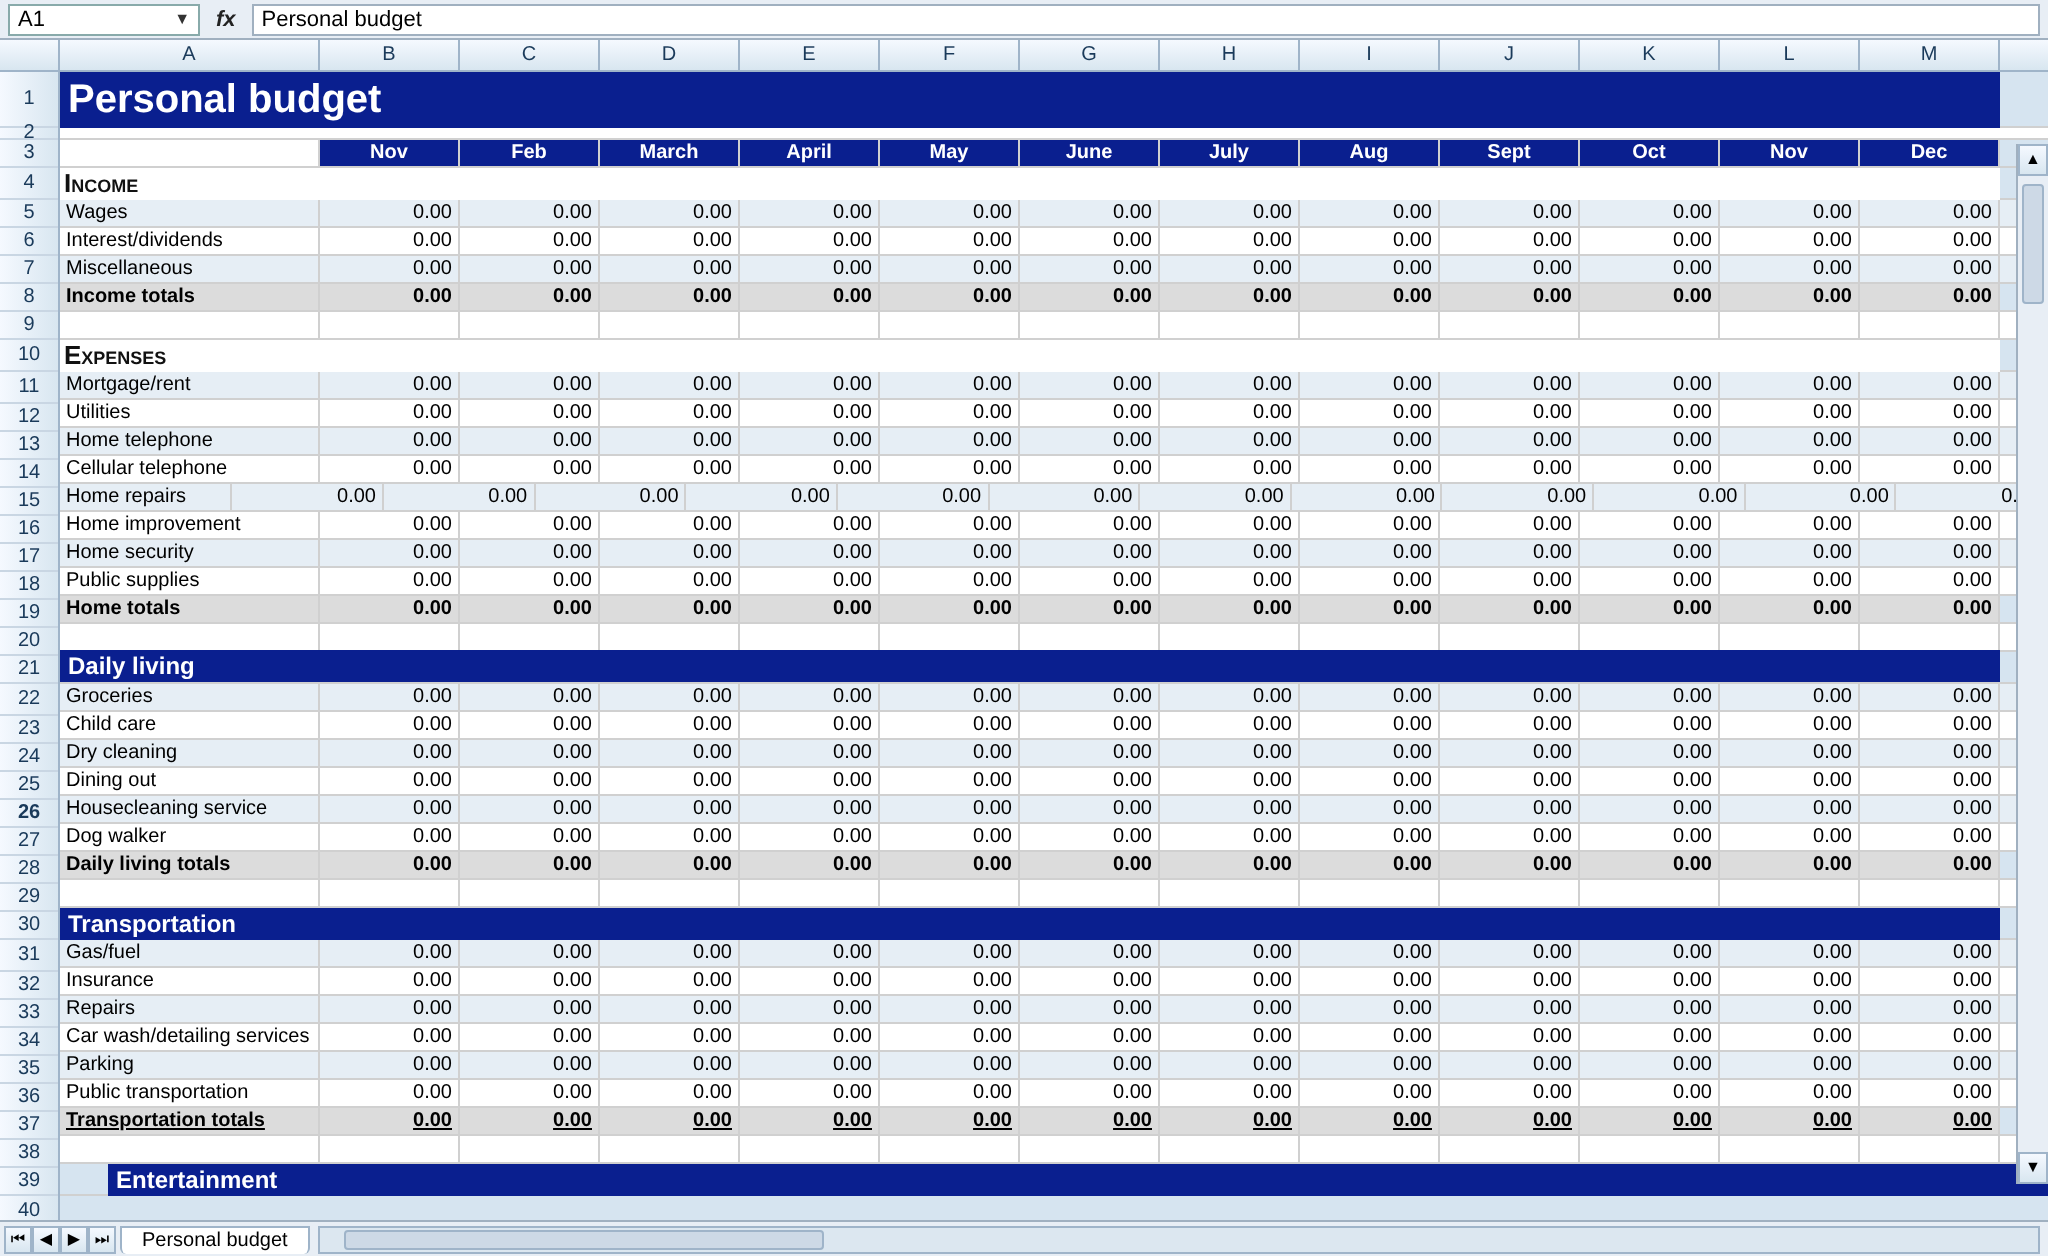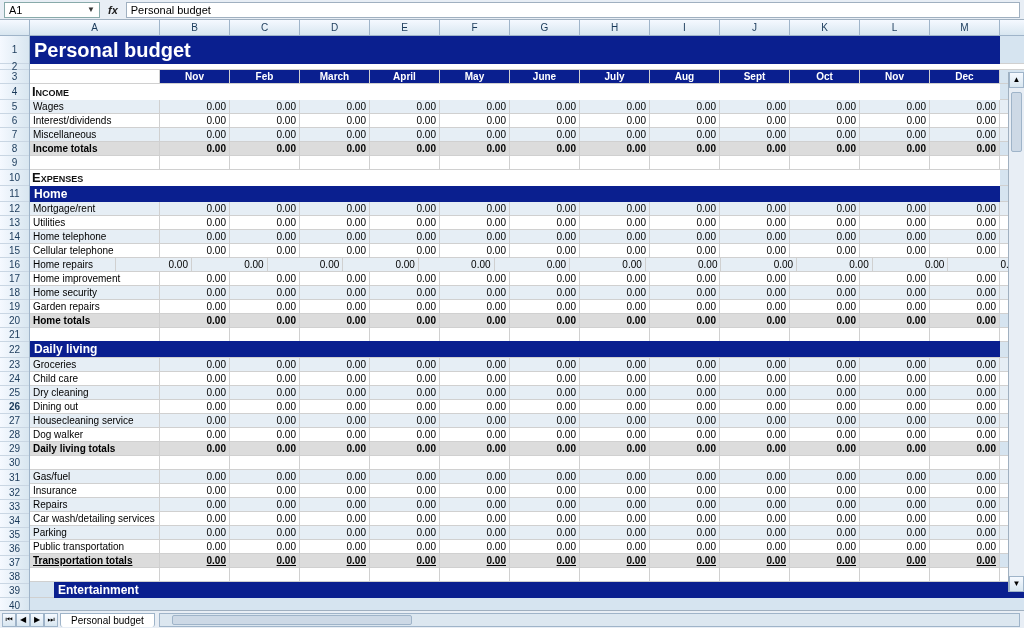--- a/index.html
+++ b/index.html
@@ -213,23 +213,20 @@
           <div class="cell" style="width: 70px;"></div>
           <div class="cell" style="width: 70px;"></div>
           <div class="cell" style="width: 70px;"></div>
           <div class="cell" style="width: 70px;"></div>
           <div class="cell" style="width: 70px;"></div>
           <div class="cell" style="width: 70px;"></div>
         </div>
         <div class="row " style="height: 16px;">
           <div class="section-heading" style="width: 970px; height: 16px;">Expenses</div>
         </div>
-        <div class="row " style="height: 16px;">
-          <div class="section-bar" style="width: 970px;">Home</div>
-        </div>
         <div class="row data-row-even" style="height: 14px;">
           <div class="cell lbl" style="width: 130px;">Mortgage/rent</div>
           <div class="cell" style="width: 70px;">0.00</div>
           <div class="cell" style="width: 70px;">0.00</div>
           <div class="cell" style="width: 70px;">0.00</div>
           <div class="cell" style="width: 70px;">0.00</div>
           <div class="cell" style="width: 70px;">0.00</div>
           <div class="cell" style="width: 70px;">0.00</div>
           <div class="cell" style="width: 70px;">0.00</div>
           <div class="cell" style="width: 70px;">0.00</div>
@@ -322,21 +319,21 @@
           <div class="cell" style="width: 70px;">0.00</div>
           <div class="cell" style="width: 70px;">0.00</div>
           <div class="cell" style="width: 70px;">0.00</div>
           <div class="cell" style="width: 70px;">0.00</div>
           <div class="cell" style="width: 70px;">0.00</div>
           <div class="cell" style="width: 70px;">0.00</div>
           <div class="cell" style="width: 70px;">0.00</div>
           <div class="cell" style="width: 70px;">0.00</div>
         </div>
         <div class="row data-row-odd" style="height: 14px;">
-          <div class="cell lbl" style="width: 130px;">Garden repairs</div>
+          <div class="cell lbl" style="width: 130px;">Public supplies</div>
           <div class="cell" style="width: 70px;">0.00</div>
           <div class="cell" style="width: 70px;">0.00</div>
           <div class="cell" style="width: 70px;">0.00</div>
           <div class="cell" style="width: 70px;">0.00</div>
           <div class="cell" style="width: 70px;">0.00</div>
           <div class="cell" style="width: 70px;">0.00</div>
           <div class="cell" style="width: 70px;">0.00</div>
           <div class="cell" style="width: 70px;">0.00</div>
           <div class="cell" style="width: 70px;">0.00</div>
           <div class="cell" style="width: 70px;">0.00</div>
@@ -488,20 +485,23 @@
           <div class="cell" style="width: 70px;"></div>
           <div class="cell" style="width: 70px;"></div>
           <div class="cell" style="width: 70px;"></div>
           <div class="cell" style="width: 70px;"></div>
           <div class="cell" style="width: 70px;"></div>
           <div class="cell" style="width: 70px;"></div>
           <div class="cell" style="width: 70px;"></div>
           <div class="cell" style="width: 70px;"></div>
           <div class="cell" style="width: 70px;"></div>
           <div class="cell" style="width: 70px;"></div>
+        </div>
+        <div class="row " style="height: 16px;">
+          <div class="section-bar" style="width: 970px;">Transportation</div>
         </div>
         <div class="row data-row-even" style="height: 14px;">
           <div class="cell lbl" style="width: 130px;">Gas/fuel</div>
           <div class="cell" style="width: 70px;">0.00</div>
           <div class="cell" style="width: 70px;">0.00</div>
           <div class="cell" style="width: 70px;">0.00</div>
           <div class="cell" style="width: 70px;">0.00</div>
           <div class="cell" style="width: 70px;">0.00</div>
           <div class="cell" style="width: 70px;">0.00</div>
           <div class="cell" style="width: 70px;">0.00</div>

